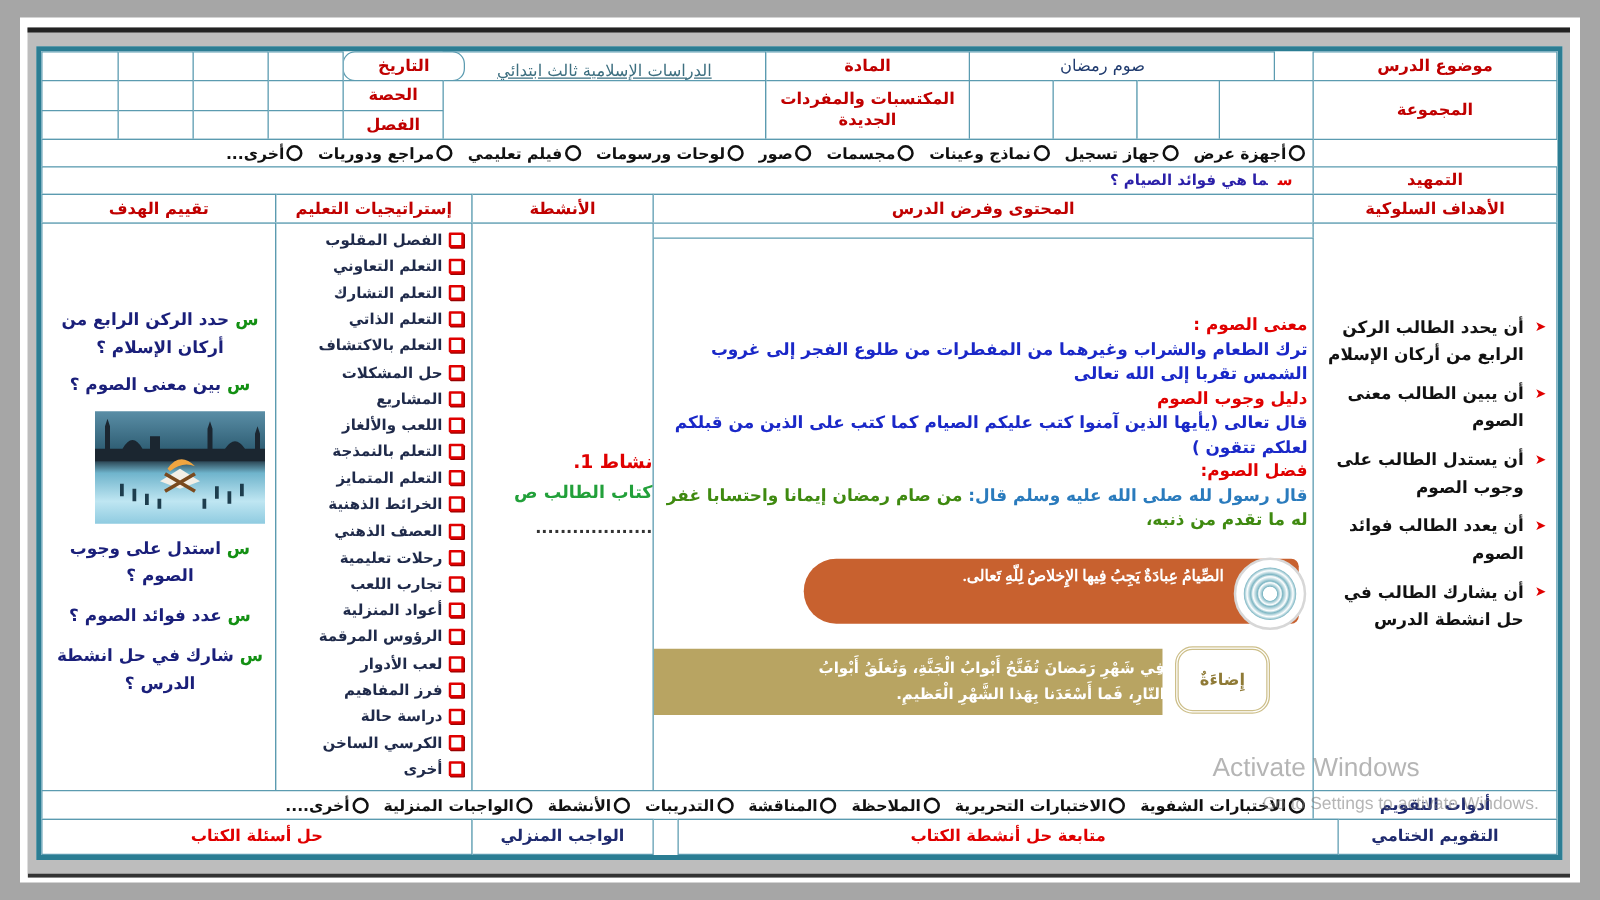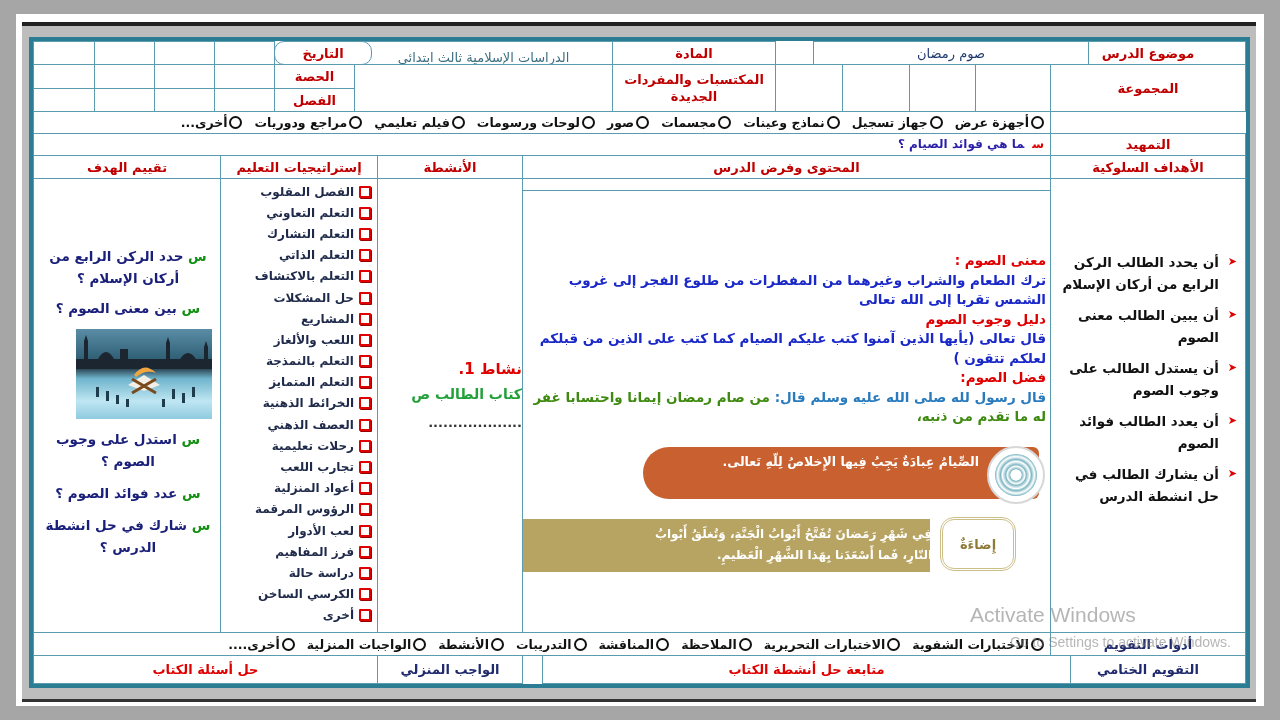--- a/index.html
+++ b/index.html
@@ -20,40 +20,40 @@
   .obj-list{direction:rtl;padding:0 8px 0 6px;}
   .obj{display:flex;font-size:13.5px;font-weight:bold;color:#111;line-height:22px;margin-bottom:9px;}
   .obj .arrow{color:#e00000;font-size:11px;margin-left:8px;flex:none;width:10px;}
   .eval{direction:rtl;font-size:13.5px;font-weight:bold;color:#1a1f7a;line-height:22px;text-align:center;}
   .eval .s{color:#139013;}
   .content{direction:rtl;font-size:13.5px;font-weight:bold;line-height:19.5px;padding:0 4px 0 6px;}
   .red{color:#e00000;} .blue{color:#1a28c8;} .teal{color:#2a7bbd;} .olive{color:#3f8a10;}
   .banner-orange{position:absolute;left:643px;top:447px;width:396px;height:52px;background:#c8612f;border-radius:26px 6px 6px 26px;}
   .rosette{position:absolute;right:-6px;top:-1px;width:54px;height:54px;border-radius:50%;background:#fff;border:2px solid #d7d7d7;display:flex;align-items:center;justify-content:center;}
   .rosette-inner{width:42px;height:42px;border-radius:50%;background:radial-gradient(circle,#fff 18%,#7fb7c4 20%,#fff 30%,#7fb7c4 34%,#fff 46%,#7fb7c4 52%,#fff 62%,#7fb7c4 70%,#fff 80%);}
-  .banner-orange .t{position:absolute;right:60px;top:3px;width:320px;color:#fff;font-size:12.5px;font-weight:bold;direction:rtl;line-height:23px;}
+  .banner-orange .t{position:absolute;right:60px;top:3px;width:320px;color:#fff;font-size:12.5px;font-weight:bold;direction:rtl;line-height:23px;font-family:Liberation Serif, serif;}
   .banner-olive{position:absolute;left:520px;top:519px;width:420px;height:53px;background:#b8a462;}
   .banner-olive .t{position:absolute;right:8px;top:5px;color:#fff;font-size:12px;font-weight:bold;direction:rtl;line-height:21px;white-space:nowrap;}
   .idaa{position:absolute;left:930px;top:514px;width:96px;height:60px;background:#fff;display:flex;align-items:center;justify-content:center;}
   .idaa-frame{width:70px;height:48px;border:3px double #cdbf8a;border-radius:14px;display:flex;align-items:center;justify-content:center;color:#8f7a36;font-size:13px;font-weight:bold;direction:rtl;}
   .ramadan-img{position:absolute;left:76px;top:329px;width:136px;height:90px;background:linear-gradient(#5a8ea6 0%,#2e5d73 35%,#1d2e3a 42%,#6fb4cc 55%,#bfe6f2 80%,#8fcbe0 100%);overflow:hidden;}
   .wm1{position:absolute;left:970px;top:603px;font-family:"Liberation Sans",sans-serif;font-size:21px;color:rgba(120,120,120,0.55);}
   .wm2{position:absolute;left:1010px;top:634px;font-family:"Liberation Sans",sans-serif;font-size:14px;color:rgba(120,120,120,0.55);}
 </style>
 </head>
 <body>
 
 <div class="frame-white"></div>
 <div class="frame-gray"></div>
 <div class="sheet"></div>
 
 <div class="cell lbl" style="left:1050px;top:41px;width:196px;height:24px;">موضوع الدرس</div>
-<div class="cell lbl navy" style="left:813px;top:41px;width:276px;height:24px;font-weight:normal;color:#1f3a6e;">صوم رمضان</div>
+<div class="cell lbl navy" style="left:744px;top:41px;width:276px;height:24px;font-weight:normal;color:#1f3a6e;">صوم رمضان</div>
 <div class="cell lbl" style="left:612px;top:41px;width:164px;height:24px;">المادة</div>
-<div class="cell lbl" style="left:354px;top:41px;width:259px;height:32px;font-weight:normal;color:#3d6f80;">الدراسات الإسلامية ثالث ابتدائي</div>
+<div class="cell lbl" style="left:354px;top:41px;width:259px;height:32px;font-weight:normal;color:#3d6f80;text-decoration:underline;">الدراسات الإسلامية ثالث ابتدائي</div>
 <div class="cell lbl" style="left:274px;top:41px;width:98px;height:24px;border-radius:10px;">التاريخ</div>
 <div class="cell" style="left:214px;top:41px;width:61px;height:24px;"></div>
 <div class="cell" style="left:154px;top:41px;width:61px;height:24px;"></div>
 <div class="cell" style="left:94px;top:41px;width:61px;height:24px;"></div>
 <div class="cell" style="left:33px;top:41px;width:62px;height:24px;"></div>
 
 <div class="cell lbl" style="left:1050px;top:64px;width:196px;height:48px;">المجموعة</div>
 <div class="cell" style="left:975px;top:64px;width:76px;height:48px;"></div>
 <div class="cell" style="left:909px;top:64px;width:67px;height:48px;"></div>
 <div class="cell" style="left:842px;top:64px;width:68px;height:48px;"></div>
@@ -105,21 +105,21 @@
       <span class="radio"></span>
       <span>مراجع ودوريات</span>
     </span>
   <span class="opt">
       <span class="radio"></span>
       <span>أخرى...</span>
     </span>
 </div>
 
 <div class="cell lbl" style="left:1050px;top:133px;width:196px;height:23px;">التمهيد</div>
-<div class="cell txt" style="left:33px;top:133px;width:1018px;height:23px;font-size:12px;font-weight:bold;padding-right:6px;line-height:21px;">
+<div class="cell txt" style="left:33px;top:133px;width:1018px;height:23px;font-size:12px;font-weight:bold;padding-right:16px;line-height:21px;">
   <span class="red" style="margin-left:8px;">س</span><span style="color:#2a1fa8;">ما هي فوائد الصيام ؟</span>
 </div>
 
 <div class="cell lbl" style="left:1050px;top:155px;width:196px;height:24px;">الأهداف السلوكية</div>
 <div class="cell lbl" style="left:522px;top:155px;width:529px;height:24px;">المحتوى وفرض الدرس</div>
 <div class="cell lbl" style="left:377px;top:155px;width:146px;height:24px;">الأنشطة</div>
 <div class="cell lbl" style="left:220px;top:155px;width:158px;height:24px;">إستراتيجيات التعليم</div>
 <div class="cell lbl" style="left:33px;top:155px;width:188px;height:24px;">تقييم الهدف</div>
 
 <div class="cell" style="left:1050px;top:178px;width:196px;height:455px;">

